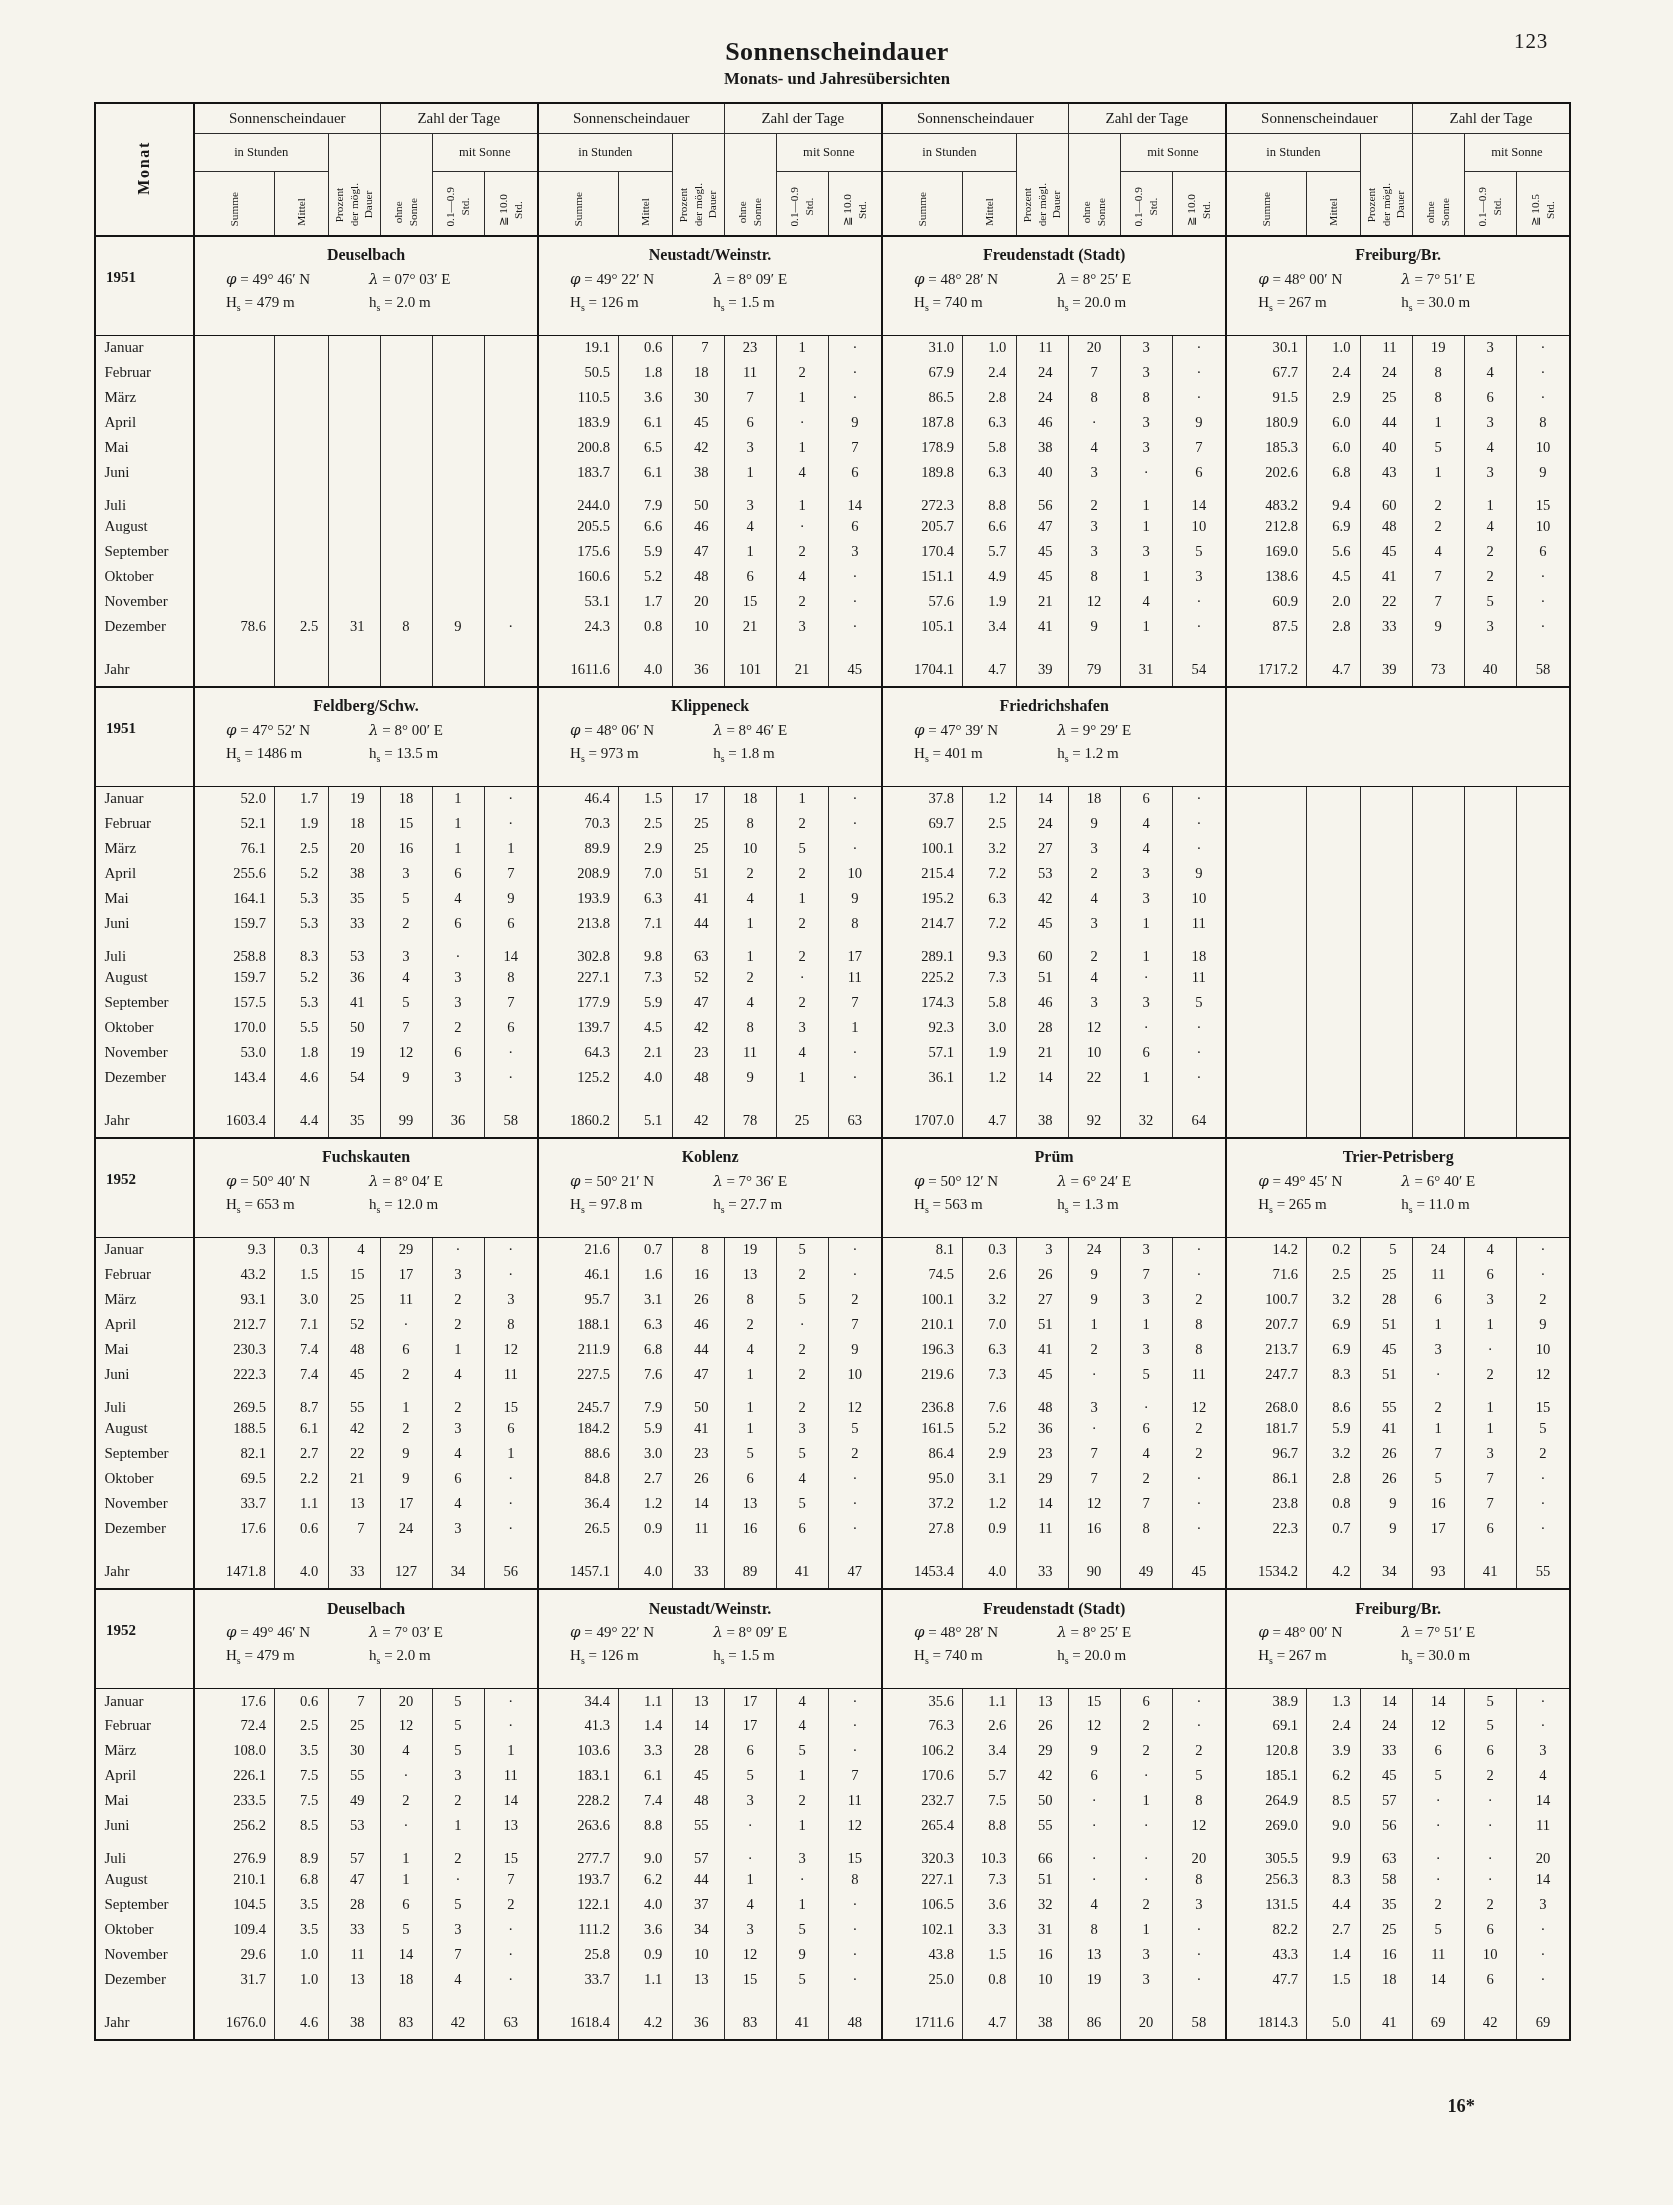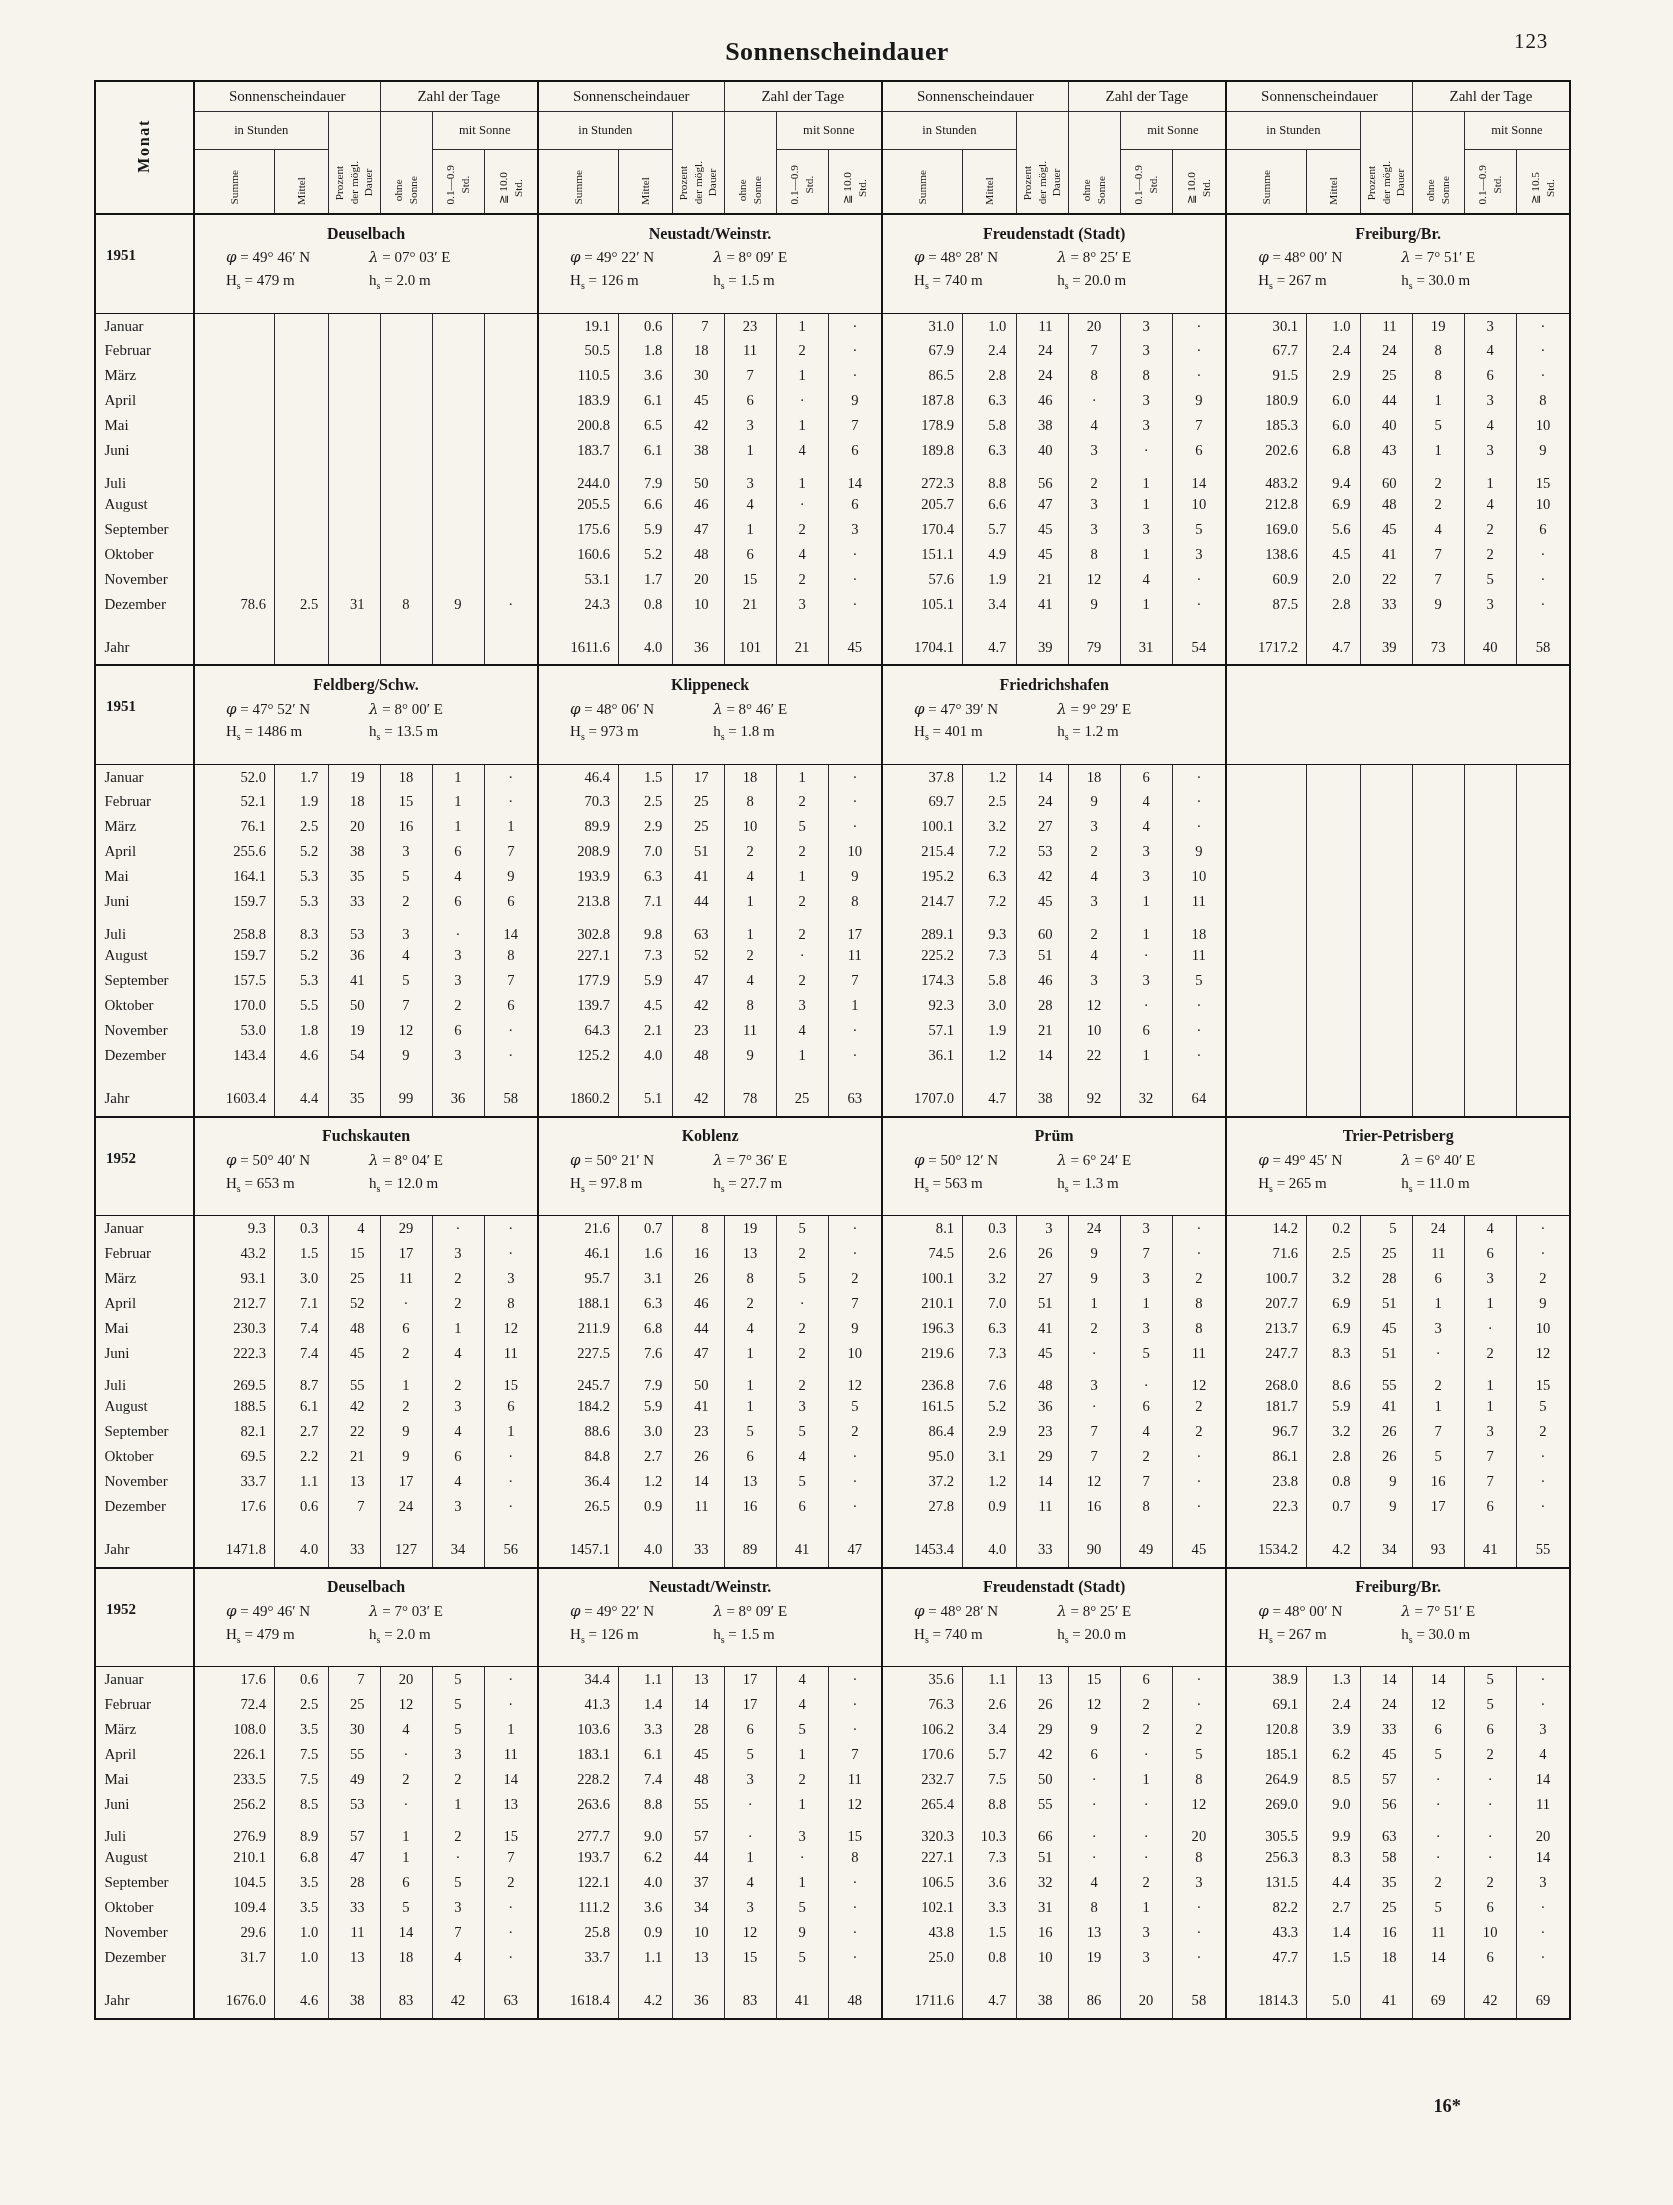--- a/index.html
+++ b/index.html
@@ -43,29 +43,30 @@
   .stn-line i { font-family:"DejaVu Serif",serif; }
   sub { font-size:10px; }
   tbody td { font-size:14.6px; height:25px; }
   td.mcell { text-align:left; padding-left:8.4px; font-size:15px; }
   td.c-sum { text-align:right; padding-right:7.5px; }
   td.c-mit { text-align:right; padding-right:9.2px; }
   td.c-pct { text-align:right; padding-right:15px; }
   td.c-day { text-align:center; }
   tr.gap td { padding-top:11.7px; }
   tr.jahr-row td { padding-top:22px; padding-bottom:8.4px; }
-  .footnote { position:absolute; top:2096px; right:213px; font-size:18.4px; font-weight:bold; }
+  .footnote { position:absolute; top:2096px; right:199px; font-size:18.4px; font-weight:bold; }
 </style>
 </head>
 <body>
 
 <div class="page">
   <div class="pageno">123</div>
   <div class="titlewrap">
     <div class="title">Sonnenscheindauer</div>
+    <div class="subtitle">Monats- und Jahresübersichten</div>
   </div>
   <div class="tablewrap">
     <table class="t">
         <colgroup>
           <col style="width: 99px;">
           <col style="width: 80px;">
           <col style="width: 54px;">
           <col style="width: 52px;">
           <col style="width: 52px;">
           <col style="width: 52px;">

